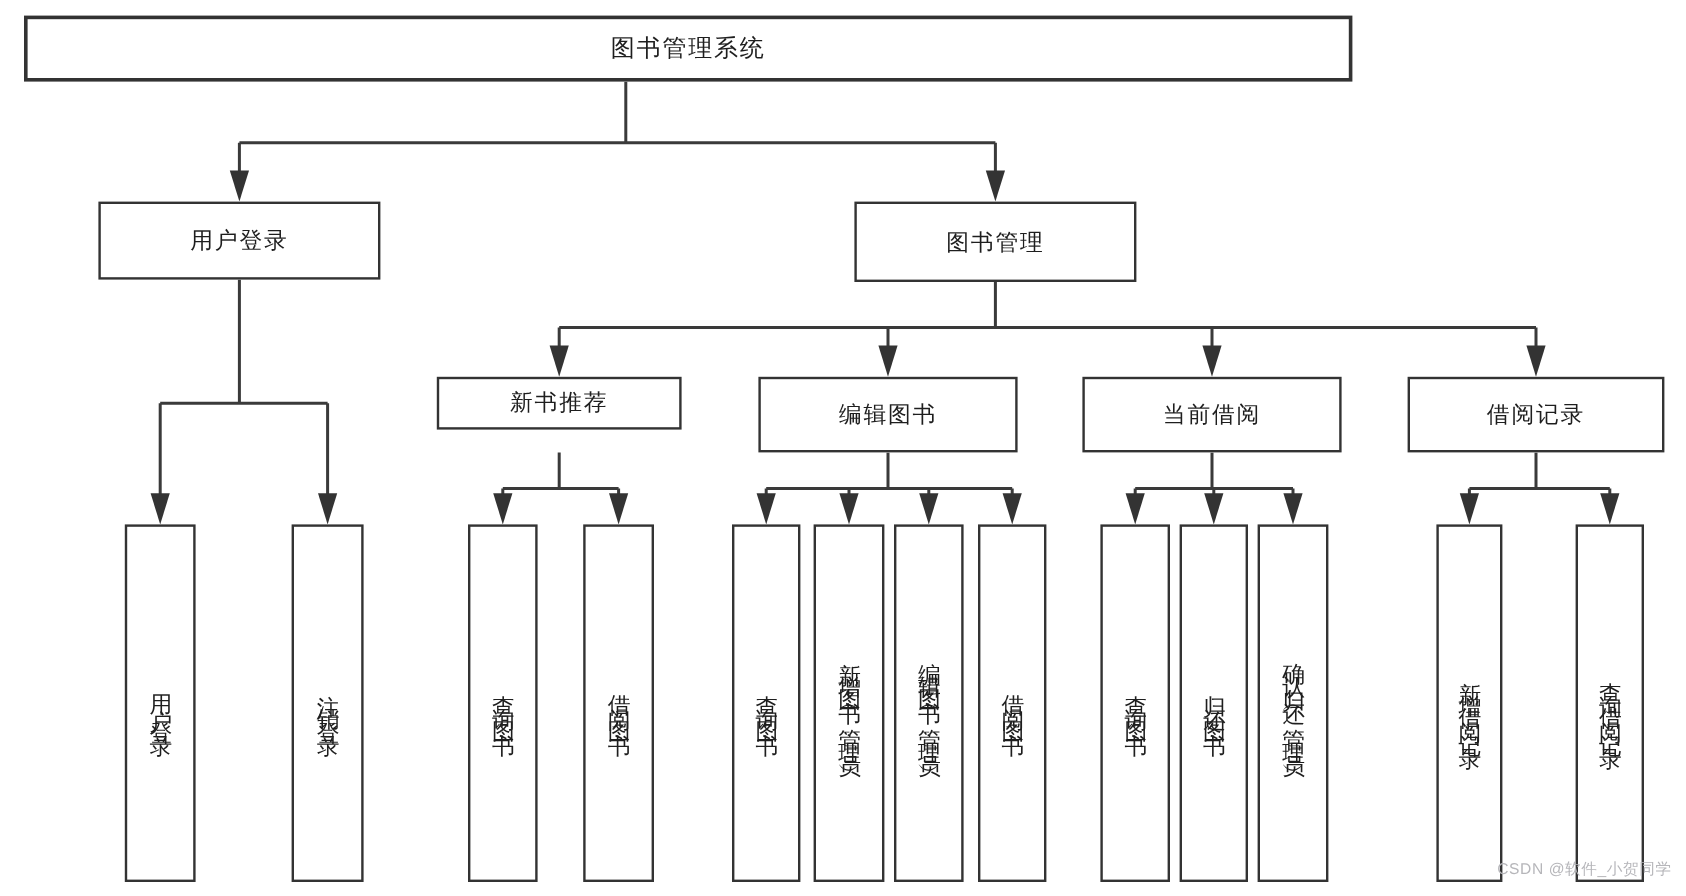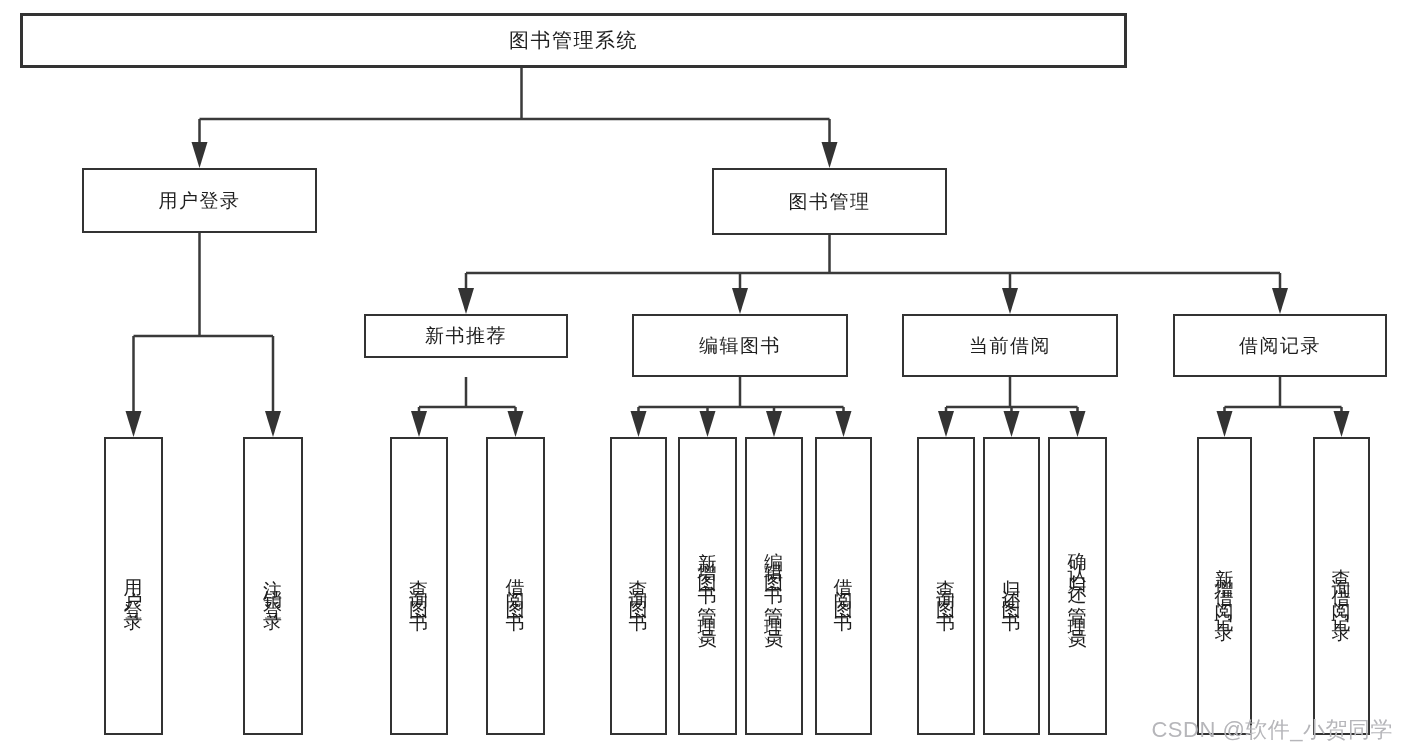--- a/index.html
+++ b/index.html
@@ -40,21 +40,21 @@
     writing-mode: vertical-rl;
     text-orientation: mixed;
     font-size: 19px;
     letter-spacing: 11px;
     line-height: 1;
   }
   .watermark {
     position: absolute;
     right: 12px;
     top: 715px;
-    font-size: 22px;
+    font-size: 13px;
     color: #b6b6ba;
     letter-spacing: 0.5px;
     z-index: 3;
     white-space: nowrap;
   }
 </style>
 </head>
 <body>
 
 <div class="canvas">

